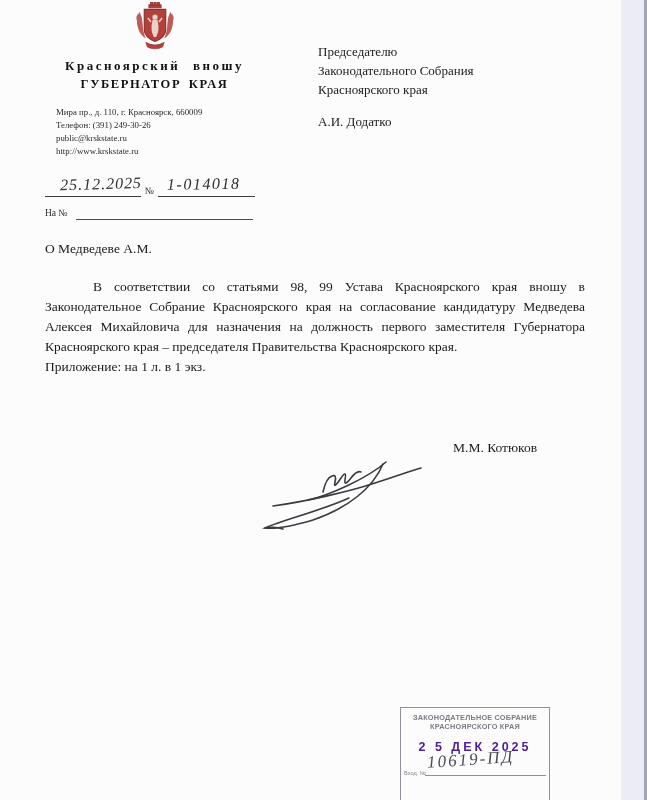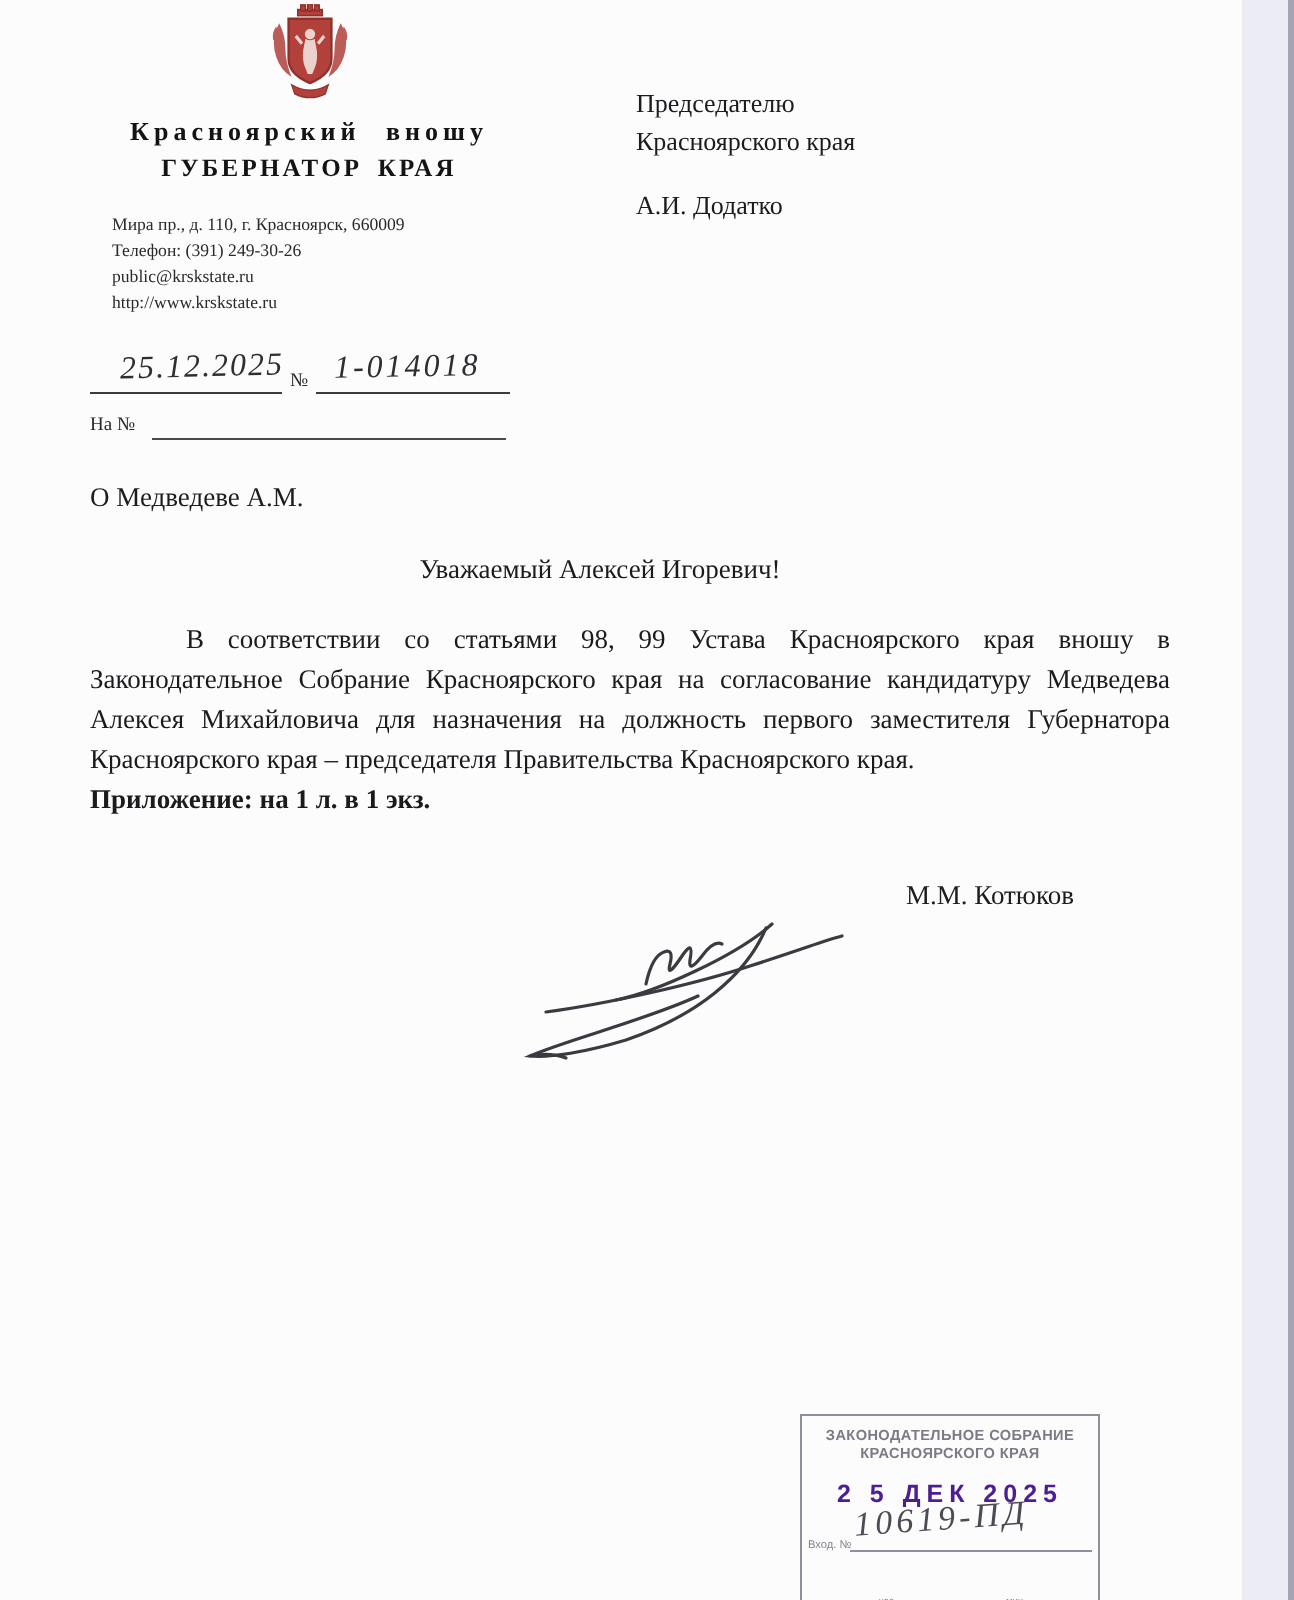--- a/index.html
+++ b/index.html
@@ -57,21 +57,21 @@
 
   
   .subject{position:absolute;left:45px;top:241px;font-size:13.5px;color:#1c1c20;}
 
   
   .letter-body{position:absolute;left:45px;top:277px;width:540px;font-size:13.5px;color:#1b1b1f;}
   .salutation{text-align:center;margin:0 30px 17px 0;}
   .para{
     margin:0;text-align:justify;text-indent:48px;line-height:20px;
   }
-  .attachment{margin:0;line-height:20px;font-weight:bold;}
+  .attachment{margin:0;line-height:20px;}
 
   
   .sig-svg{position:absolute;left:253px;top:436px;}
   .signer{position:absolute;left:453px;top:440px;font-size:13.5px;color:#1c1c20;}
 
   
   .stamp{
     position:absolute;left:400px;top:707px;width:150px;height:100px;
     border:1.5px solid #90909a;
     font-family:"Liberation Sans", sans-serif;color:#7c7c86;
@@ -144,28 +144,28 @@
   <div class="ref-date-hw">25.12.2025</div>
   <div class="ref-line1"></div>
   <div class="ref-no-sign">№</div>
   <div class="ref-num-hw">1-014018</div>
   <div class="ref-line2"></div>
   <div class="onum-label">На №</div>
   <div class="onum-line"></div>
 
   <div class="recipient">
     <div>Председателю</div>
+    <div>Законодательного Собрания</div>
     <div>Красноярского края</div>
     <div class="name">А.И. Додатко</div>
   </div>
 
   <div class="subject">О Медведеве А.М.</div>
 
   <div class="letter-body">
-    <div class="salutation">Уважаемый Алексей Игоревич!</div>
     <p class="para">В соответствии со статьями 98, 99 Устава Красноярского края вношу в Законодательное Собрание Красноярского края на согласование кандидатуру Медведева Алексея Михайловича для назначения на должность первого заместителя Губернатора Красноярского края – председателя Правительства Красноярского края.</p>
     <p class="attachment">Приложение: на 1 л. в 1 экз.</p>
   </div>
 
   <svg class="sig-svg" width="185" height="100" viewBox="0 0 185 100" fill="none" stroke="#3a3a40" stroke-width="1.6" stroke-linecap="round">
     <path d="M70,56 q3,-14 9,-16 q5,-2 3,6 q-2,8 6,-4 q6,-9 4,2 q-1,7 6,-2 q6,-8 10,-6"></path>
     <path d="M55,64 C75,60 115,42 133,26"></path>
     <path d="M20,70 C50,66 95,56 122,47 C150,38 160,34 168,32"></path>
     <path d="M130,28 C120,52 95,72 60,84 C40,90 22,93 12,92 C30,84 70,74 96,62"></path>
     <path d="M12,92 q10,-2 18,1"></path>

